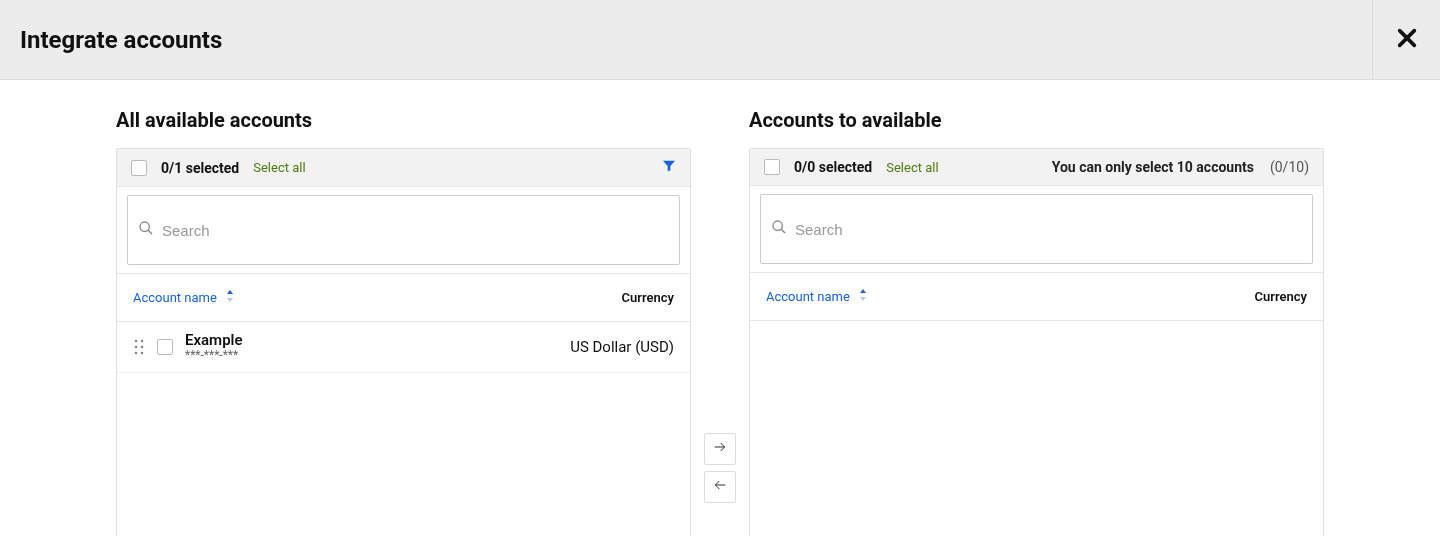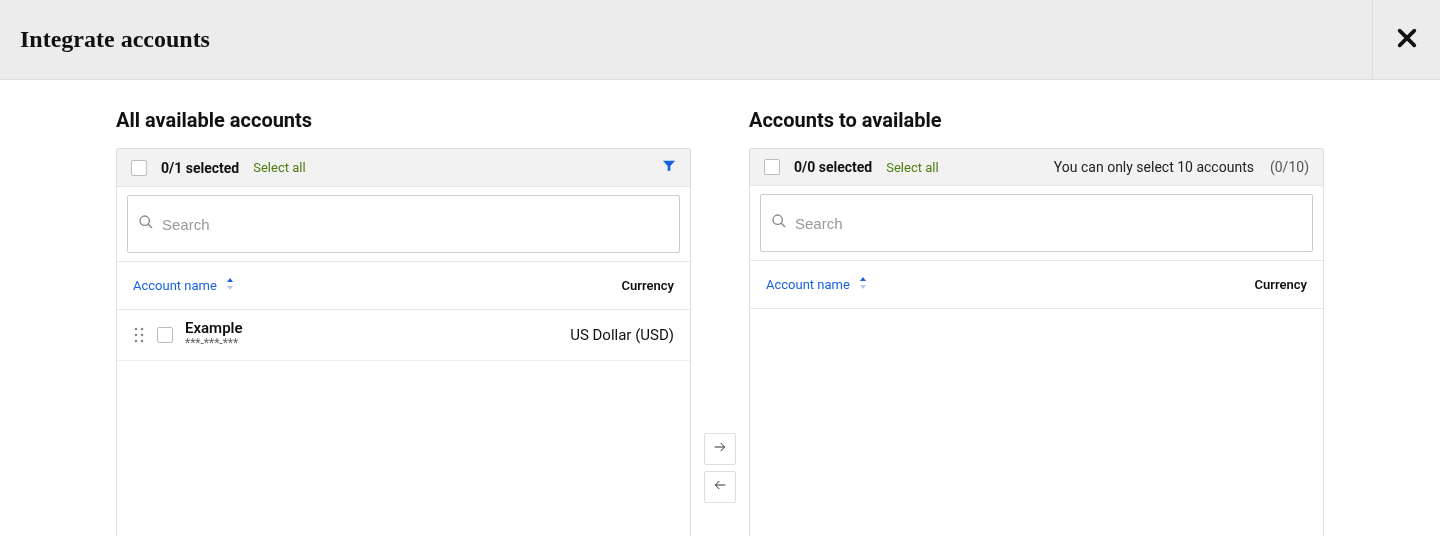--- a/index.html
+++ b/index.html
@@ -16,21 +16,20 @@
       align-items: center;
       justify-content: space-between;
       padding: 24px 20px;
       background: #ececec;
       border-bottom: 1px solid #ddd;
       height: 80px;
     }
     .modal-title {
       font-size: 24px;
       font-weight: 700;
-      font-family: Liberation Serif, serif;
     }
     .close-btn {
       width: 68px;
       height: 80px;
       display: flex;
       align-items: center;
       justify-content: center;
       border-left: 1px solid #ddd;
       cursor: pointer;
       margin: -24px -20px -24px 0;
@@ -93,37 +92,38 @@
     }
     .toolbar-right {
       margin-left: auto;
       display: flex;
       align-items: center;
       gap: 10px;
     }
     .toolbar-info {
       font-size: 14px;
       color: #222;
+      font-weight: bold;
     }
     .toolbar-info-count {
       color: #555;
       margin-left: 6px;
     }
     .filter-icon { cursor: pointer; }
     .filter-icon svg { width: 14px; height: 14px; fill: #1862e0; }
     .search-wrap {
       padding: 8px 10px;
       background: #fff;
     }
     .search-box {
       display: flex;
       align-items: center;
       border: 1px solid #ccc;
       border-radius: 2px;
-      padding: 18px 10px;
+      padding: 24px 10px;
       gap: 8px;
     }
     .search-box svg { width: 16px; height: 16px; stroke: #888; fill: none; }
     .search-box input {
       border: none;
       outline: none;
       font-size: 15px;
       flex: 1;
       color: #333;
     }

